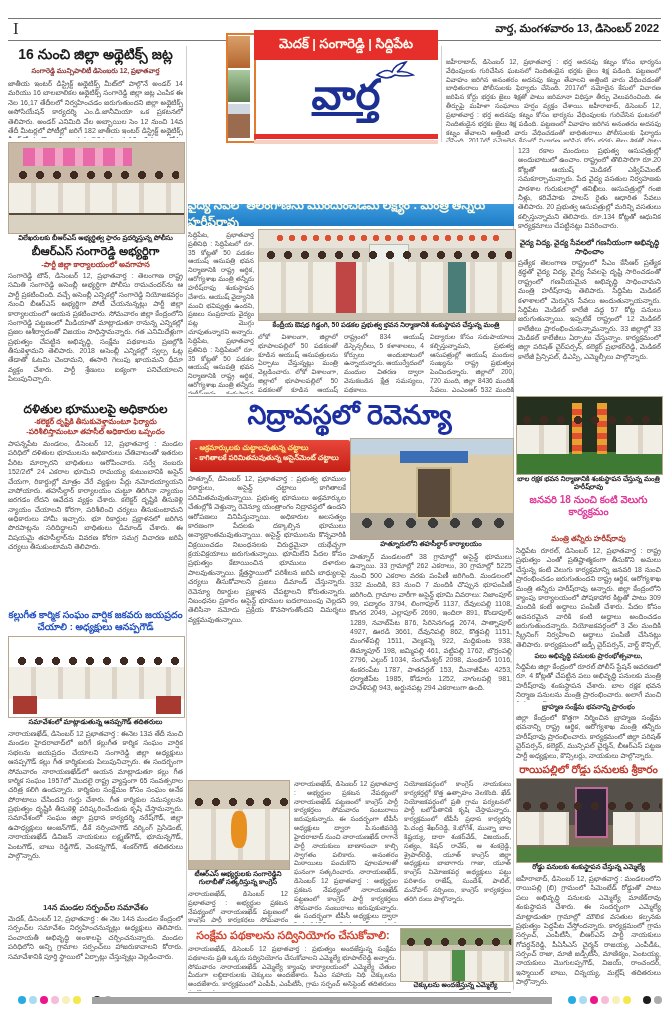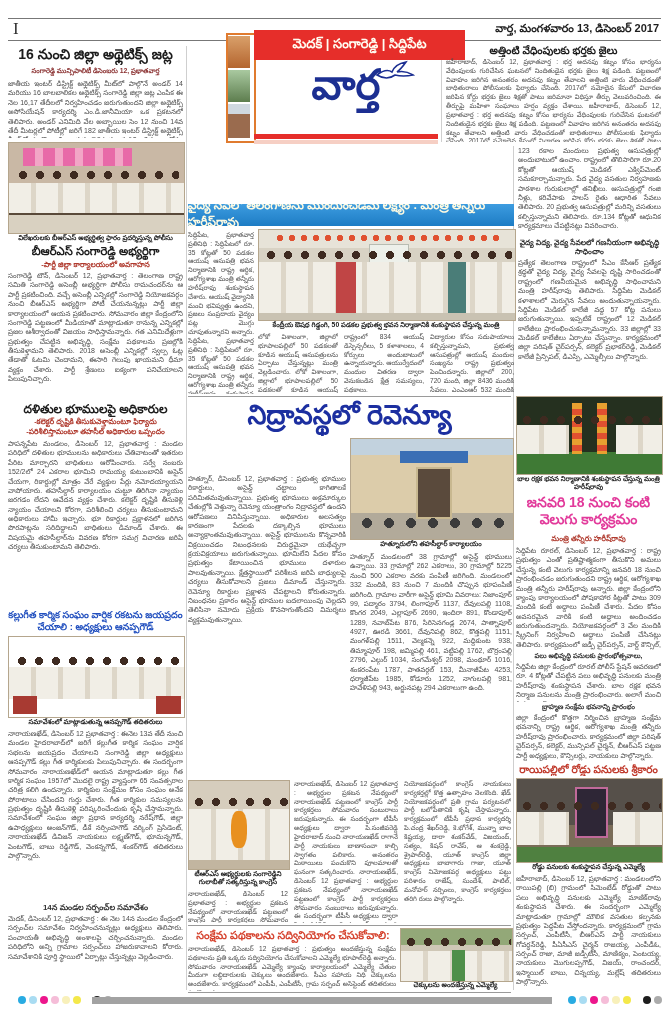--- a/index.html
+++ b/index.html
@@ -36,21 +36,21 @@
              font-weight:bold;font-size:7.2px;line-height:1.45;padding:3px 5px;border-radius:2px;overflow:hidden;}
   .bold-line{font-weight:bold;color:#333;text-align:center;overflow:hidden;}
 </style>
 </head>
 <body>
 
 <div id="page">
 
   <div class="abs" style="left:13px;top:19px;font-family:'Liberation Serif',serif;font-size:17px;color:#333;">I</div>
   <div class="hr" style="left:8px;top:18px;width:653px;background:#777;"></div>
-  <div class="abs" style="right:10px;top:22px;width:320px;text-align:right;font-size:11px;font-weight:bold;color:#1d1d1d;">వార్త, మంగళవారం 13, డిసెంబర్ 2017</div>
+  <div class="abs" style="right:10px;top:22px;width:320px;text-align:right;font-size:11px;font-weight:bold;color:#1d1d1d;">వార్త, మంగళవారం 13, డిసెంబర్ 2022</div>
   <div class="hr" style="left:8px;top:40px;width:653px;background:#777;"></div>
 
   <div class="vr" style="left:186px;top:46px;height:944px;"></div>
   <div class="vr" style="left:513px;top:146px;height:844px;"></div>
   <div class="vr" style="left:441px;top:46px;height:96px;"></div>
 
   <div class="abs headline" style="left:8px;top:46px;width:175px;height:19px;font-size:14px;">16 నుంచి జిల్లా అథ్లెటిక్స్ జట్ల ఎంపిక</div>
   <div class="abs dateline" style="left:8px;top:67px;width:175px;font-size:6.8px;text-align:center;">సంగారెడ్డి మున్సిపాలిటీ డిసెంబరు 12, ప్రభాతవార్త</div>
   <div class="abs body-text" style="left:8px;top:79px;width:175px;height:59px;">జాతీయ ఇంటర్ డిస్ట్రిక్ట్ అథ్లెటిక్స్ మీట్‌లో పాల్గొనే అండర్ 14 మరియు 16 బాలబాలికల అథ్లెటిక్స్ సంగారెడ్డి జిల్లా జట్ల ఎంపిక ఈ నెల 16,17 తేదీలలో నిర్వహించడం జరుగుతుందని జిల్లా అథ్లెటిక్స్ అసోసియేషన్ కార్యదర్శి ఎం.డి.జానీమియా ఒక ప్రకటనలో తెలిపారు. అండర్ ఎనిమిది వేల అబ్బాయిల సెం 12 నుంచి 14వ తేదీ మీటర్లలో పోటీల్లో జరిగే 182 జాతీయ ఇంటర్ డిస్ట్రిక్ట్ అథ్లెటిక్స్ మీట్‌లో పాల్గొనాలని ఆయన తెలిపారు. మరిన్ని వివరాల కోసం 98493 55586 నెంబరుకు సంప్రదించాలని కోరారు.</div>
 
@@ -64,48 +64,47 @@
 
   <div class="abs headline" style="left:8px;top:245px;width:175px;height:15px;font-size:11.5px;">బీఆర్ఎస్ సంగారెడ్డి అభ్యర్థిగా రామచందర్</div>
   <div class="abs subhead-red" style="left:8px;top:260px;width:175px;height:10px;">-పార్టీ జిల్లా కార్యాలయంలో అవగాహన</div>
   <div class="abs body-text" style="left:8px;top:271px;width:175px;height:128px;">సంగారెడ్డి టౌన్, డిసెంబర్ 12, ప్రభాతవార్త : తెలంగాణ రాష్ట్ర సమితి సంగారెడ్డి అసెంబ్లీ అభ్యర్థిగా పోలీసు రామచందర్‌ను ఆ పార్టీ ప్రకటించింది. వచ్చే అసెంబ్లీ ఎన్నికల్లో సంగారెడ్డి నియోజకవర్గం నుంచి బీఆర్ఎస్ అభ్యర్థిగా పోటీ చేయనున్నట్లు పార్టీ జిల్లా కార్యాలయంలో ఆయన ప్రకటించారు. సోమవారం జిల్లా కేంద్రంలోని సంగారెడ్డి పట్టణంలో మీడియాతో మాట్లాడుతూ రానున్న ఎన్నికల్లో ప్రజల ఆశీర్వాదంతో విజయం సాధిస్తామన్నారు. గత ఎనిమిదేళ్లుగా ప్రభుత్వం చేపట్టిన అభివృద్ధి, సంక్షేమ పథకాలను ప్రజల్లోకి తీసుకెళ్తామని తెలిపారు. 2018 అసెంబ్లీ ఎన్నికల్లో స్వల్ప ఓట్ల తేడాతో ఓటమి చెందామని, ఈసారి గెలుపు ఖాయమని ధీమా వ్యక్తం చేశారు. పార్టీ శ్రేణులు ఐక్యంగా పనిచేయాలని పిలుపునిచ్చారు.</div>
 
   <div class="abs headline" style="left:8px;top:402px;width:175px;height:15px;font-size:12px;">దళితుల భూములపై అధికారుల చేతివాటం!?</div>
   <div class="abs subhead-red" style="left:8px;top:417px;width:175px;height:10px;">-కలెక్టర్ దృష్టికి తీసుకువెళ్తామంటూ ఫిర్యాదు</div>
   <div class="abs subhead-red" style="left:8px;top:427px;width:175px;height:10px;">-పరిశీలిస్తామంటూ తహసీల్ అధికారుల ఒప్పందం</div>
   <div class="abs body-text" style="left:8px;top:439px;width:175px;height:167px;">పాపన్నపేట మండలం, డిసెంబర్ 12, ప్రభాతవార్త : మండల పరిధిలో దళితుల భూములను అధికారులు చేతివాటంతో ఇతరుల పేరిట మార్చారని బాధితులు ఆరోపించారు. సర్వే నంబరు 152/2లో 24 ఎకరాల భూమిని రామయ్య కుటుంబానికి అసైన్ చేయగా, రికార్డుల్లో మాత్రం వేరే వ్యక్తుల పేర్లు నమోదయ్యాయని వాపోయారు. తహసీల్దార్ కార్యాలయం చుట్టూ తిరిగినా న్యాయం జరగడం లేదని ఆవేదన వ్యక్తం చేశారు. కలెక్టర్ దృష్టికి తీసుకెళ్లి న్యాయం చేయాలని కోరగా, పరిశీలించి చర్యలు తీసుకుంటామని అధికారులు హామీ ఇచ్చారు. భూ రికార్డుల ప్రక్షాళనలో జరిగిన పొరపాట్లను సరిదిద్దాలని బాధితులు డిమాండ్ చేశారు. ఈ విషయమై తహసీల్దార్‌ను వివరణ కోరగా సమగ్ర విచారణ జరిపి చర్యలు తీసుకుంటామని తెలిపారు.</div>
 
-  <div class="abs headline" style="left:8px;top:609px;width:175px;height:25px;font-size:9.5px;color:#2250bf;line-height:1.25;">కల్లుగీత కార్మిక సంఘం వార్షిక రకటను జయప్రదం చేయాలి : అధ్యక్షులు ఆనప్పగౌడ్</div>
+  <div class="abs headline" style="left:8px;top:609px;width:175px;height:25px;font-size:9.5px;color:#2250bf;line-height:1.25;">కల్లుగీత కార్మిక సంఘం వార్షిక జకవరు జయప్రదం చేయాలి : అధ్యక్షులు ఆనప్పగౌడ్</div>
   <div class="photo" style="left:8px;top:636px;width:175px;height:80px;background:linear-gradient(180deg,#c7bbab 0 30%,#b3a696 30% 80%,#99College 80%),linear-gradient(180deg,#c7bbab,#9a8d7c);">
     <div class="heads" style="left:2%;right:2%;top:24%;"></div>
     <div class="torsos" style="left:0;right:0;top:38%;height:40%;"></div>
     <div class="abs" style="left:2%;bottom:4%;width:14%;height:22%;background:#a83a32;"></div>
     <div class="abs" style="right:2%;bottom:4%;width:14%;height:22%;background:#a83a32;"></div>
   </div>
   <div class="abs caption" style="left:8px;top:718px;width:175px;height:9px;">సమావేశంలో మాట్లాడుతున్న ఆనప్పగౌడ్ తదితరులు</div>
   <div class="abs body-text" style="left:8px;top:729px;width:175px;height:172px;">నారాయణఖేడ్, డిసెంబర్ 12 ప్రభాతవార్త : ఈనెల 13వ తేదీ నుంచి మండల హైదరాబాద్‌లో జరిగే కల్లుగీత కార్మిక సంఘం వార్షిక సభలను జయప్రదం చేయాలని సంగారెడ్డి జిల్లా అధ్యక్షులు ఆనప్పగౌడ్ కల్లు గీత కార్మికులకు పిలుపునిచ్చారు. ఈ సందర్భంగా సోమవారం నారాయణఖేడ్‌లో ఆయన మాట్లాడుతూ కల్లు గీత కార్మిక సంఘం 1957లో మొదలై రాష్ట్ర వ్యాప్తంగా 65 సంవత్సరాల చరిత్ర కలిగి ఉందన్నారు. కార్మికుల సంక్షేమం కోసం సంఘం అనేక పోరాటాలు చేసిందని గుర్తు చేశారు. గీత కార్మికుల సమస్యలను ప్రభుత్వం దృష్టికి తీసుకెళ్లి పరిష్కరించేందుకు కృషి చేస్తామన్నారు. సమావేశంలో సంఘం జిల్లా ప్రధాన కార్యదర్శి నరేష్‌గౌడ్, జిల్లా ఉపాధ్యక్షులు అంజన్‌గౌడ్, డీకే నర్సింహగౌడ్ వర్కింగ్ ప్రెసిడెంట్, నారాయణఖేడ్ డివిజన్ నాయకులు లక్ష్మణ్‌గౌడ్, భూమన్నగౌడ్, పెంటగౌడ్, బాబు రెడ్డిగౌడ్, వెంకన్నగౌడ్, శంకర్‌గౌడ్ తదితరులు పాల్గొన్నారు.</div>
   <div class="abs bold-line" style="left:8px;top:903px;width:175px;height:10px;font-size:8px;">14న మండల సర్పంచ్‌ల సమావేశం</div>
   <div class="abs body-text" style="left:8px;top:914px;width:175px;height:74px;">మెదక్, డిసెంబర్ 12, ప్రభాతవార్త : ఈ నెల 14న మండల కేంద్రంలో సర్పంచ్‌ల సమావేశం నిర్వహించనున్నట్లు అధ్యక్షులు తెలిపారు. పంచాయతీ అభివృద్ధి అంశాలపై చర్చించనున్నారు. మండల పరిధిలోని అన్ని గ్రామాల సర్పంచ్‌లు హాజరుకావాలని కోరారు. సమావేశానికి పూర్తి స్థాయిలో ఏర్పాట్లు చేస్తున్నట్లు వెల్లడించారు.</div>
 
   <div class="abs" style="left:226px;top:30px;width:212px;height:114px;">
     <div class="abs" style="left:0;top:3px;width:26px;height:106px;border:2px solid #e07b2f;background:#fff;">
       <div class="mast-ph" style="top:1px;height:32px;background:linear-gradient(180deg,#d9a06a,#b4652f);"></div>
       <div class="mast-ph" style="top:35px;height:32px;background:linear-gradient(180deg,#a9c9a0,#5d7d4e);"></div>
       <div class="mast-ph" style="top:69px;height:34px;background:linear-gradient(180deg,#cfd8e0 0 30%,#9a6b4e 30%);"></div>
     </div>
-    <div class="ed-banner" style="left:28px;top:0;width:211px;height:30px;">మెదక్ | సంగారెడ్డి | సిద్దిపేట</div>
-    <div class="logo-word" style="left:28px;top:34px;width:184px;height:68px;">వార్త</div>
+    <div class="ed-banner" style="left:28px;top:0;width:184px;height:30px;">మెదక్ | సంగారెడ్డి | సిద్దిపేట</div>
+    <div class="logo-word" style="left:28px;top:44px;width:184px;height:68px;text-decoration:underline;">వార్త</div>
     <svg class="abs" viewBox="0 0 40 24" style="left:148px;top:30px;width:42px;height:24px;">
       <path d="M2 15 Q11 8 17 12 Q20 4 31 2 Q26 9 22 12 Q30 10 38 15 Q28 17 20 15 Q12 21 2 15 Z" fill="#ffffff" stroke="#1c2f92" stroke-width="1.6"></path>
     </svg>
     <div class="red-underbar" style="left:28px;top:104px;width:184px;height:5px;"></div>
     <div class="pink-strip" style="left:28px;top:110px;width:184px;height:4px;"></div>
   </div>
 
-  <div class="abs headline" style="left:446px;top:44px;width:215px;height:13px;font-size:10.5px;">అత్తింటి వేధింపులకు భర్తకు జైలు</div>
   <div class="abs body-text" style="left:446px;top:58px;width:215px;height:84px;font-size:6.6px;">జహీరాబాద్, డిసెంబర్ 12, ప్రభాతవార్త : భర్త అదనపు కట్నం కోసం భార్యను వేధింపులకు గురిచేసిన ఘటనలో నిందితుడైన భర్తకు జైలు శిక్ష పడింది. పట్టణంలో వివాహం జరిగిన అనంతరం అదనపు కట్నం తేవాలని అత్తింటి వారు వేధించడంతో బాధితురాలు పోలీసులకు ఫిర్యాదు చేసింది. 2017లో నమోదైన కేసులో విచారణ జరిపిన కోర్టు భర్తకు జైలు శిక్షతో పాటు జరిమానా విధిస్తూ తీర్పు వెలువరించింది. ఈ తీర్పుపై మహిళా సంఘాలు హర్షం వ్యక్తం చేశాయి. జహీరాబాద్, డిసెంబర్ 12, ప్రభాతవార్త : భర్త అదనపు కట్నం కోసం భార్యను వేధింపులకు గురిచేసిన ఘటనలో నిందితుడైన భర్తకు జైలు శిక్ష పడింది. పట్టణంలో వివాహం జరిగిన అనంతరం అదనపు కట్నం తేవాలని అత్తింటి వారు వేధించడంతో బాధితురాలు పోలీసులకు ఫిర్యాదు చేసింది. 2017లో నమోదైన కేసులో విచారణ జరిపిన కోర్టు భర్తకు జైలు శిక్షతో పాటు జరిమానా విధిస్తూ తీర్పు వెలువరించింది. ఈ తీర్పుపై మహిళా సంఘాలు హర్షం వ్యక్తం చేశాయి.</div>
 
   <div class="strap" style="left:188px;top:204px;width:326px;height:22px;">వైద్య సేవలో తెలంగాణను ముందుంచడమే లక్ష్యం : మంత్రి తన్నీరు హరీష్‌రావు</div>
 
   <div class="abs body-text" style="left:188px;top:231px;width:66px;height:163px;font-size:6.6px;">సిద్దిపేట, ప్రభాతవార్త ప్రతినిధి : సిద్దిపేటలో రూ. 35 కోట్లతో 50 పడకల ఆయుష్ ఆసుపత్రి భవన నిర్మాణానికి రాష్ట్ర ఆర్థిక, ఆరోగ్యశాఖ మంత్రి తన్నీరు హరీష్‌రావు శంకుస్థాపన చేశారు. ఆయుష్ వైద్యానికి మంచి భవిష్యత్తు ఉందని, ప్రజలు సంప్రదాయ వైద్యం పట్ల మొగ్గు చూపుతున్నారని అన్నారు. సిద్దిపేట, ప్రభాతవార్త ప్రతినిధి : సిద్దిపేటలో రూ. 35 కోట్లతో 50 పడకల ఆయుష్ ఆసుపత్రి భవన నిర్మాణానికి రాష్ట్ర ఆర్థిక, ఆరోగ్యశాఖ మంత్రి తన్నీరు హరీష్‌రావు శంకుస్థాపన చేశారు. ఆయుష్ వైద్యానికి మంచి భవిష్యత్తు ఉందని, ప్రజలు సంప్రదాయ వైద్యం పట్ల మొగ్గు చూపుతున్నారని అన్నారు.</div>
 
   <div class="photo" style="left:258px;top:229px;width:256px;height:90px;background:linear-gradient(180deg,#e7e3d8 0 20%,#d8d2c4 20% 85%,#c9c2b2 85%);">
     <div class="abs" style="left:6%;right:6%;top:4%;height:9px;background-image:radial-gradient(circle 3px at 6px 4px,#e05030 97%,rgba(0,0,0,0));background-size:12px 100%;background-repeat:repeat-x;"></div>
     <div class="abs" style="left:43%;top:16%;width:15%;height:74%;background:#edf0ea;border:1px solid #b8bcb2;"></div>
     <div class="heads" style="left:1%;right:1%;top:22%;"></div>
@@ -119,20 +118,24 @@
   <div class="abs body-text" style="left:344px;top:333px;width:80px;height:61px;font-size:6.6px;">రాష్ట్రంలో 834 ఆయుష్ డిస్పెన్సరీలు, 5 కళాశాలలు, 4 కోర్సులు అందుబాటులో ఉన్నాయన్నారు. ఆయుర్వేదంలో మందుల వితరణ ద్వారా వెనుకబడిన క్షేత్ర సమస్యలు, పథకాలు.</div>
   <div class="abs body-text" style="left:430px;top:333px;width:84px;height:61px;font-size:6.6px;">విద్యారుల కోసం సదుపాయాలు కల్పిస్తున్నామని, ప్రభుత్వ ఆసుపత్రుల్లో ఆయుష్ మందుల సంఖ్యను రాష్ట్ర ప్రభుత్వం పెంచిందన్నారు. జిల్లాలో 200, 720 మంది, జిల్లా 8436 మందికి సేవలు. ఎంఎంఆర్ 532 మందికి అందాయి.</div>
 
   <div class="abs body-text" style="left:518px;top:146px;width:143px;height:90px;">123 రకాల మందులు ప్రభుత్వ ఆసుపత్రుల్లో అందుబాటులో ఉంచాం. రాష్ట్రంలో తొలిసారిగా రూ.20 కోట్లతో ఆయుష్ మెడికల్ ఎక్విప్‌మెంట్ సమకూర్చామన్నారు. పేద వైద్య వసతుల నిర్వహణకు పాఠశాల గురుకులాల్లో తనిఖీలు. ఆసుపత్రుల్లో గంజి నీళ్లు, కరివేపాకు పాలస్ రైతు ఆధారిత సేవలు తెలిపారు. 20 ప్రభుత్వ ఆసుపత్రుల్లో మరిన్ని వసతులు కల్పిస్తున్నామని తెలిపారు. రూ.134 కోట్లతో ఆధునిక కార్యక్రమాలు చేపట్టినట్లు వివరించారు.</div>
   <div class="abs bold-line" style="left:518px;top:238px;width:143px;height:18px;font-size:7.5px;line-height:1.25;">వైద్య విద్య, వైద్య సేవలలో గణనీయంగా అభివృద్ధి సాధించాం</div>
   <div class="abs body-text" style="left:518px;top:258px;width:143px;height:134px;">ప్రత్యేక తెలంగాణ రాష్ట్రంలో సీఎం కేసీఆర్ ప్రత్యేక శ్రద్ధతో వైద్య విద్య, వైద్య సేవలపై దృష్టి సారించడంతో రాష్ట్రంలో గణనీయమైన అభివృద్ధి సాధించామని మంత్రి హరీష్‌రావు తెలిపారు. సిద్దిపేట మెడికల్ కళాశాలలో మెరుగైన సేవలు అందుతున్నాయన్నారు. సిద్దిపేట మెడికల్ కాలేజీ వద్ద 57 కోట్ల పనులు జరుగుతున్నాయి. ఇప్పటికే రాష్ట్రంలో 12 మెడికల్ కాలేజీలు ప్రారంభించుకున్నామన్నారు. 33 జిల్లాల్లో 33 మెడికల్ కాలేజీలు ఏర్పాటు చేస్తున్నాం. కార్యక్రమంలో జిల్లా పరిషత్ చైర్‌పర్సన్, కలెక్టర్ ప్రభాకర్‌రెడ్డి, మెడికల్ కాలేజీ ప్రిన్సిపల్, డిఎస్పి, ఎమ్మెల్సీలు పాల్గొన్నారు.</div>
 
   <div class="hr" style="left:188px;top:396px;width:323px;"></div>
 
   <div class="abs headline" style="left:188px;top:400px;width:323px;height:36px;font-size:27px;color:#1c2fa0;">నిద్రావస్థలో రెవెన్యూ యంత్రాంగం</div>
+  <div class="alert-box" style="left:190px;top:440px;width:150px;height:26px;">
+    <div>- అక్రమార్కులకు చుట్టాలవుతున్న చట్టాలు</div>
+    <div style="color:#fff3c8;">- కాగితాలకే పరిమితమవుతున్న అసైన్‌మెంట్ చట్టాలు</div>
+  </div>
   <div class="abs body-text" style="left:188px;top:474px;width:158px;height:266px;">హత్నూర్, డిసెంబర్ 12, ప్రభాతవార్త : ప్రభుత్వ భూముల రికార్డులు, అసైన్డ్ చట్టాలు కాగితాలకే పరిమితమవుతున్నాయి. ప్రభుత్వ భూములు అక్రమార్కుల చేతుల్లోకి వెళ్తున్నా రెవెన్యూ యంత్రాంగం నిద్రావస్థలో ఉందని ఆరోపణలు వినిపిస్తున్నాయి. అధికారుల అలసత్వం కారణంగా పేదలకు దక్కాల్సిన భూములు అన్యాక్రాంతమవుతున్నాయి. అసైన్డ్ భూములను కొన్నవారికి విక్రయించడం నిబంధనలకు విరుద్ధమైనా యథేచ్ఛగా క్రయవిక్రయాలు జరుగుతున్నాయి. భూమిలేని పేదల కోసం ప్రభుత్వం కేటాయించిన భూములు దళారుల పాలవుతున్నాయి. క్షేత్రస్థాయిలో పరిశీలన జరిపి బాధ్యులపై చర్యలు తీసుకోవాలని ప్రజలు డిమాండ్ చేస్తున్నారు. రెవెన్యూ రికార్డుల ప్రక్షాళన చేపట్టాలని కోరుతున్నారు. నిబంధనల ప్రకారం అసైన్డ్ భూముల బదలాయింపు చెల్లదని తెలిసినా నమోదు ప్రక్రియ కొనసాగుతోందని విమర్శలు వ్యక్తమవుతున్నాయి.</div>
 
   <div class="photo" style="left:350px;top:438px;width:162px;height:100px;background:linear-gradient(180deg,#c2d2de 0 16%,#dcccaa 16% 74%,#b2aa9a 74%);">
     <div class="abs" style="left:30%;top:12%;width:42%;height:12%;background:#3a6fb5;"></div>
     <div class="abs" style="left:40%;top:28%;width:20%;height:48%;background:#5a4a3c;border:2px solid #c8b890;"></div>
     <div class="abs" style="left:4%;bottom:4%;width:92%;height:22%;background-image:radial-gradient(circle 5px at 10px 10px,#3b3b3b 95%,rgba(0,0,0,0));background-size:22px 100%;background-repeat:repeat-x;"></div>
   </div>
   <div class="abs caption" style="left:350px;top:540px;width:162px;height:9px;">హత్నూరులోని తహసీల్దార్ కార్యాలయం</div>
   <div class="abs body-text" style="left:350px;top:552px;width:162px;height:188px;">హత్నూర్ మండలంలో 38 గ్రామాల్లో అసైన్డ్ భూములు ఉన్నాయి. 33 గ్రామాల్లో 262 ఎకరాలు, 30 గ్రామాల్లో 5225 నుంచి 500 ఎకరాల వరకు పంపిణీ జరిగింది. మండలంలో 332 మందికి, 83 నుంచి 7 మందికి చొప్పున భూపంపిణీ జరిగింది. గ్రామాల వారీగా అసైన్డ్ భూమి వివరాలు: నిజాంపూర్ 99, పద్మారం 3794, లింగాపూర్ 1137, దేవులపల్లి 1108, కొంగర 2049, ఎల్లాపూర్ 2690, ఇందిరా 891, కొండాపూర్ 1289, నవాబ్‌పేట 876, సిరిసెనగండ్ల 2674, పాత్నాపూర్ 4927, ఊరడి 3661, దేవునిపల్లి 862, కొత్తపల్లి 1151, మంగళ్‌పల్లి 1511, వెల్మకన్నె 922, మద్దికుంట 938, తిమ్మాపూర్ 198, జమ్మిపల్లి 461, వట్టిపల్లి 1762, బొర్రంపల్లి 2796, ఎల్గుర్ 1034, సంగమేశ్వర్ 2098, మంథూర్ 1016, శంకరంపేట 1787, పాతవర్గల్ 153, మీనాజీపేట 4253, ధర్మాజీపేట 1985, కోడూరు 1252, నాగులపల్లి 981, హవేళిపల్లి 943, అర్జునపట్ల 294 ఎకరాలుగా ఉంది.</div>
 
@@ -159,21 +162,21 @@
   <div class="hr" style="left:188px;top:992px;width:323px;"></div>
 
   <div class="photo" style="left:516px;top:396px;width:145px;height:77px;background:linear-gradient(180deg,#25301f 0 72%,#3f7a35 72%);">
     <div class="abs" style="left:38%;top:8%;width:7%;height:66%;background:repeating-linear-gradient(180deg,#e8a030 0 6px,#e05030 6px 12px);"></div>
     <div class="abs" style="left:55%;top:8%;width:7%;height:66%;background:repeating-linear-gradient(180deg,#e8a030 0 6px,#e05030 6px 12px);"></div>
     <div class="heads" style="left:1%;right:1%;top:24%;"></div>
     <div class="torsos" style="left:0;width:36%;top:36%;height:38%;"></div>
     <div class="torsos" style="right:0;width:32%;top:36%;height:38%;"></div>
   </div>
   <div class="abs caption" style="left:516px;top:475px;width:145px;height:17px;">బాల రక్షక భవన నిర్మాణానికి శంకుస్థాపన చేస్తున్న మంత్రి హరీష్‌రావు</div>
-  <div class="abs headline" style="left:516px;top:494px;width:145px;height:38px;font-size:14px;color:#e23a9b;line-height:1.2;">జనవరి 18 నుంచి కంటి వెలుగు కార్యక్రమం</div>
+  <div class="abs headline" style="left:516px;top:494px;width:145px;height:38px;font-size:10px;color:#e23a9b;line-height:1.2;">జనవరి 18 నుంచి కంటి వెలుగు కార్యక్రమం</div>
   <div class="abs subhead-red" style="left:516px;top:534px;width:145px;height:10px;">మంత్రి తన్నీరు హరీష్‌రావు</div>
   <div class="abs body-text" style="left:516px;top:546px;width:145px;height:104px;">సిద్దిపేట రూరల్, డిసెంబర్ 12, ప్రభాతవార్త : రాష్ట్ర ప్రభుత్వం ఎంతో ప్రతిష్టాత్మకంగా తీసుకొని అమలు చేస్తున్న కంటి వెలుగు కార్యక్రమాన్ని జనవరి 18 నుంచి ప్రారంభించడం జరుగుతుందని రాష్ట్ర ఆర్థిక, ఆరోగ్యశాఖ మంత్రి తన్నీరు హరీష్‌రావు అన్నారు. జిల్లా కేంద్రంలోని క్యాంపు కార్యాలయంలో పోషకాహార కిట్లతో పాటు 309 మందికి కంటి అద్దాలు పంపిణీ చేశారు. పేదల కోసం అవసరమైన వారికి కంటి అద్దాలు అందించడం జరుగుతుందన్నారు. నియోజకవర్గంలో 3 వేల మందికి స్క్రీనింగ్ నిర్వహించి అద్దాలు పంపిణీ చేసినట్లు తెలిపారు. కార్యక్రమంలో జడ్పీ చైర్‌పర్సన్, వార్డ్ కౌన్సిల్, బీఎస్ఎన్ నాయకులు, ఎమ్మెల్సీ ఫారూఖ్, దేవీప్రసాద్ తదితరులు పాల్గొన్నారు.</div>
   <div class="abs bold-line" style="left:516px;top:652px;width:145px;height:9px;font-size:6.8px;">పలు అభివృద్ధి పనులకు ప్రారంభోత్సవాలు, శంకుస్థాపనలు</div>
   <div class="abs body-text" style="left:516px;top:662px;width:145px;height:40px;">సిద్దిపేట జిల్లా కేంద్రంలో రూరల్ పోలీస్ స్టేషన్ ఆవరణలో రూ. 4 కోట్లతో చేపట్టిన పలు అభివృద్ధి పనులకు మంత్రి హరీష్‌రావు శంకుస్థాపన చేశారు. బాల రక్షక భవన నిర్మాణ పనులను మంత్రి ప్రారంభించారు. అలాగే మంచి నీటి ట్యాంక్ నిర్మాణ పనులకు శంకుస్థాపన చేశారు.</div>
   <div class="abs bold-line" style="left:516px;top:703px;width:145px;height:9px;font-size:6.8px;">బ్రాహ్మణ సంక్షేమ భవనాన్ని ప్రారంభం</div>
   <div class="abs body-text" style="left:516px;top:713px;width:145px;height:48px;">జిల్లా కేంద్రంలో కొత్తగా నిర్మించిన బ్రాహ్మణ సంక్షేమ భవనాన్ని రాష్ట్ర ఆర్థిక, ఆరోగ్యశాఖ మంత్రి తన్నీరు హరీష్‌రావు ప్రారంభించారు. కార్యక్రమంలో జిల్లా పరిషత్ చైర్‌పర్సన్, కలెక్టర్, మున్సిపల్ చైర్మన్, బీఆర్ఎస్ పట్టణ పార్టీ అధ్యక్షులు, కౌన్సిలర్లు, నాయకులు పాల్గొన్నారు.</div>
 
   <div class="abs headline" style="left:516px;top:763px;width:145px;height:13px;font-size:10.5px;color:#c0392b;">రాయిపల్లిలో రోడ్డు పనులకు శ్రీకారం</div>
   <div class="photo" style="left:516px;top:778px;width:145px;height:83px;background:linear-gradient(180deg,#56504a 0 55%,#7a6c58 55% 82%,#4f8040 82%);">
     <div class="abs" style="left:40%;top:10%;width:20%;height:56%;background:#2e2636;border:2px solid #c06a9a;"></div>

